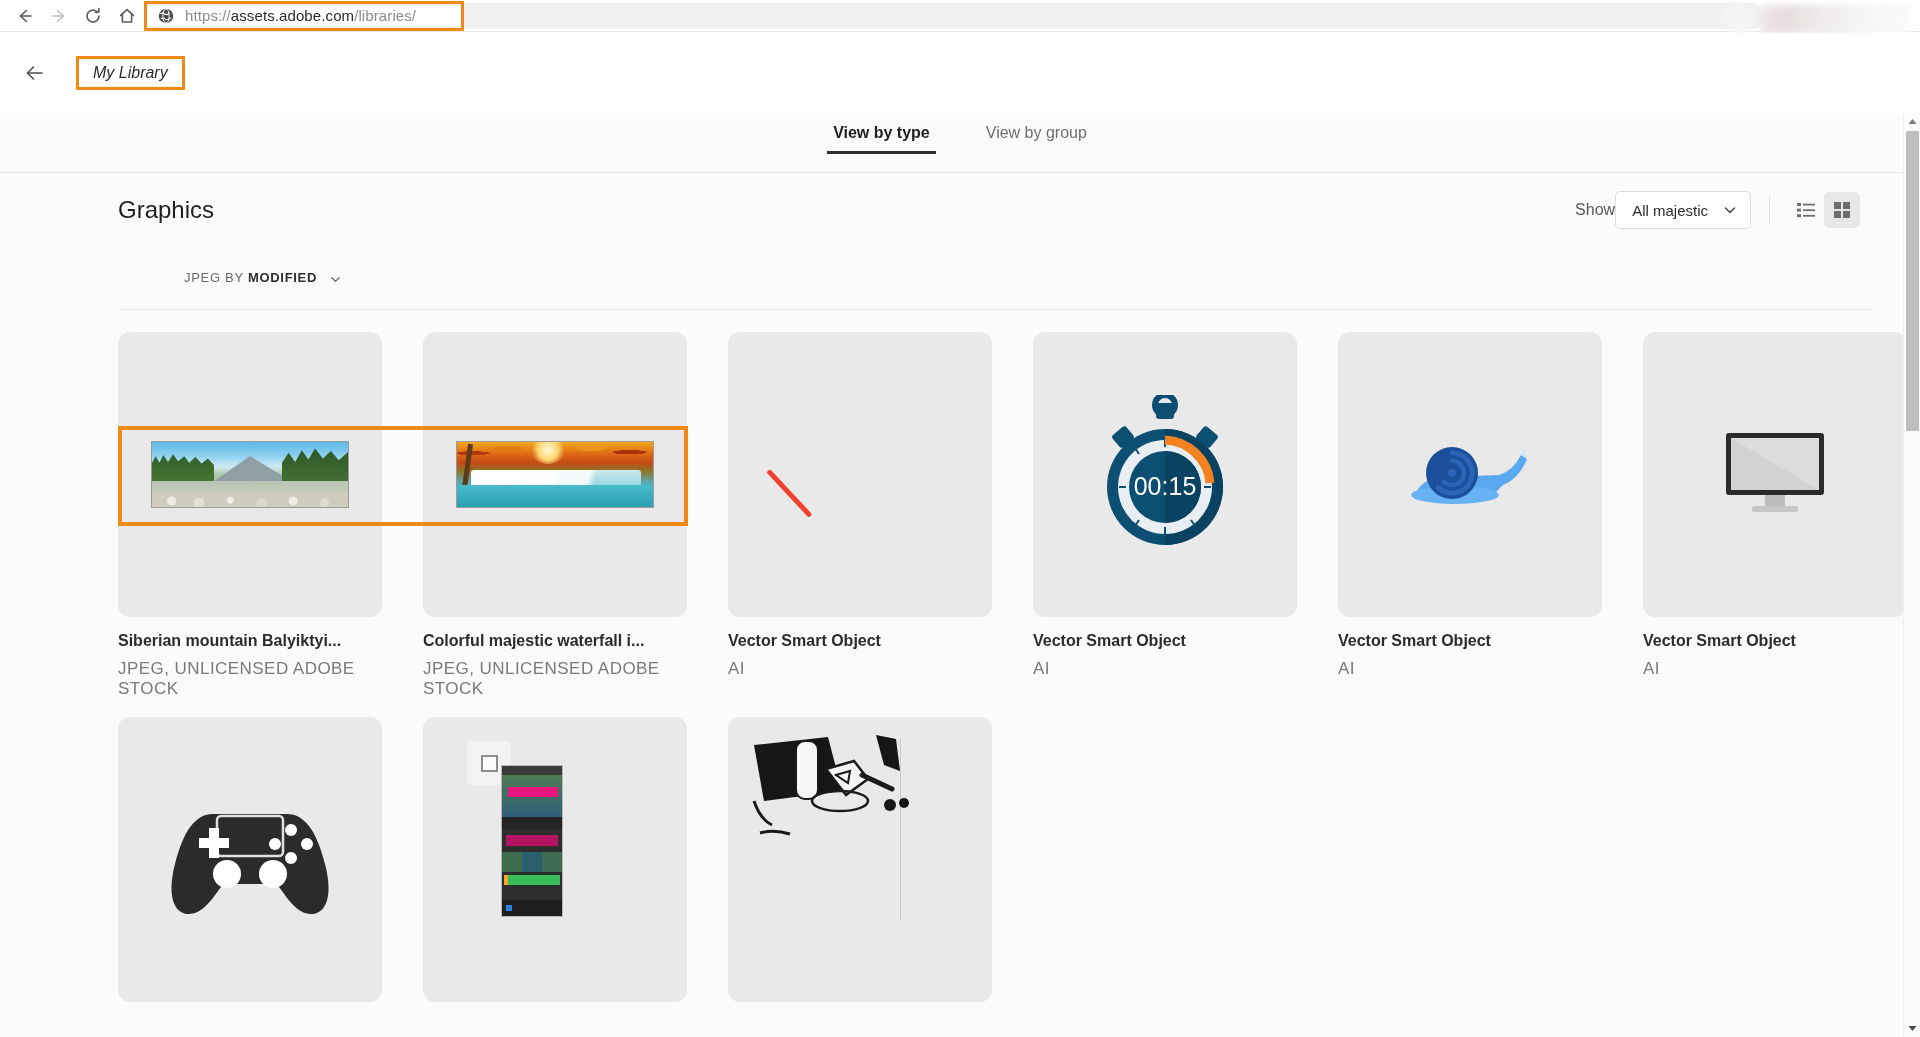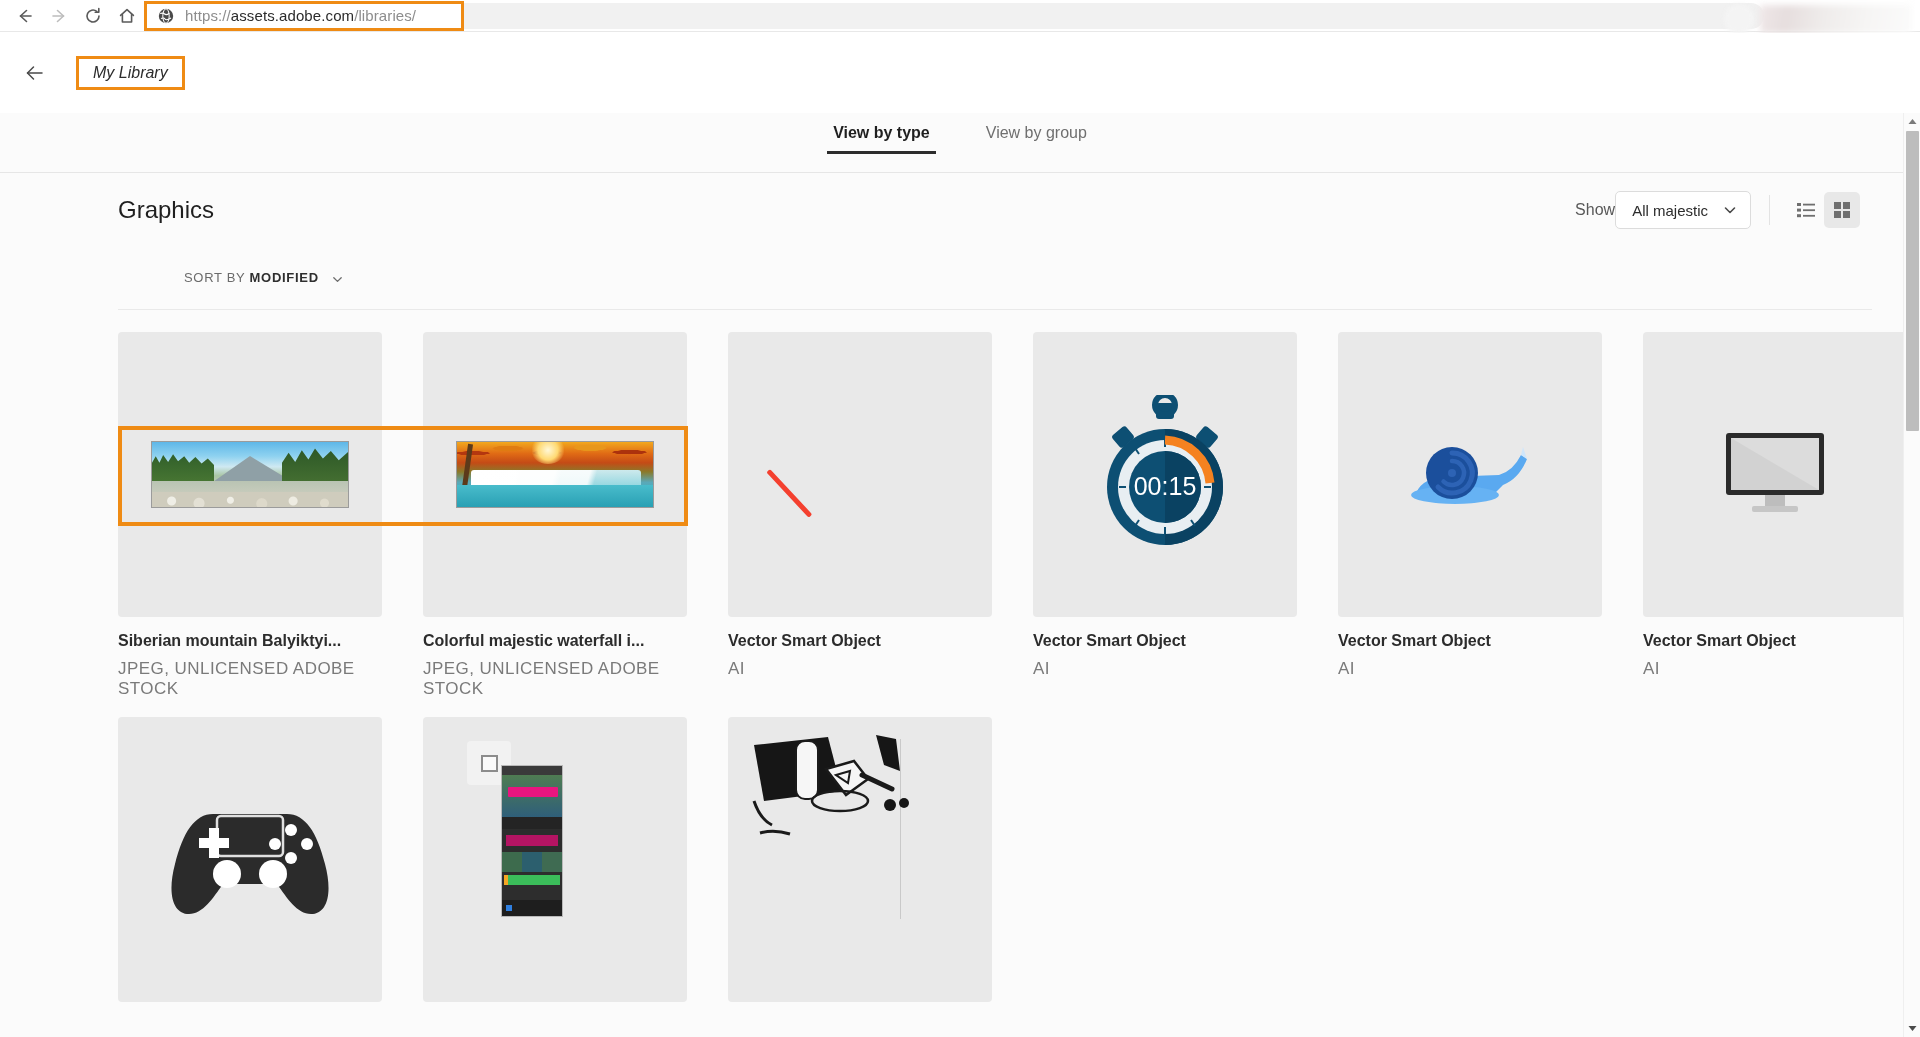--- a/index.html
+++ b/index.html
@@ -187,21 +187,21 @@
   .grid {
     display: grid;
     grid-template-columns: repeat(6, 264px);
     column-gap: 41px;
     row-gap: 18px;
   }
   .card { width: 264px; }
   .thumb {
     width: 264px; height: 285px;
     background: #e9e9e9;
-    border-radius: 4px;
+    border-radius: 12px;
     position: relative;
     overflow: hidden;
     display: flex; align-items: center; justify-content: center;
   }
   .card-title {
     margin-top: 15px;
     font-size: 16px; color: #2c2c2c;
     white-space: nowrap; overflow: hidden; text-overflow: ellipsis; font-weight: bold;
   }
   .card-meta {
@@ -486,21 +486,21 @@
           <rect x="12" y="3" width="7" height="7" fill="#6f6f6f"></rect>
           <rect x="3" y="12" width="7" height="7" fill="#6f6f6f"></rect>
           <rect x="12" y="12" width="7" height="7" fill="#6f6f6f"></rect>
         </svg>
       </div>
     </div>
   </div>
 
   <div class="sort-row">
     <div class="sort-by">
-      <span>SORT BY</span>
+      <span>JPEG BY</span>
       <b>MODIFIED</b>
       <svg class="sort-chev" width="13" height="13" viewBox="0 0 13 13">
         <path d="M2.8 4.8 L6.5 8.4 L10.2 4.8" fill="none" stroke="#6b6b6b" stroke-width="1.3" stroke-linecap="round" stroke-linejoin="round"></path>
       </svg>
     </div>
   </div>
 
   <div class="divider-line"></div>
 
   <div class="grid-area">

